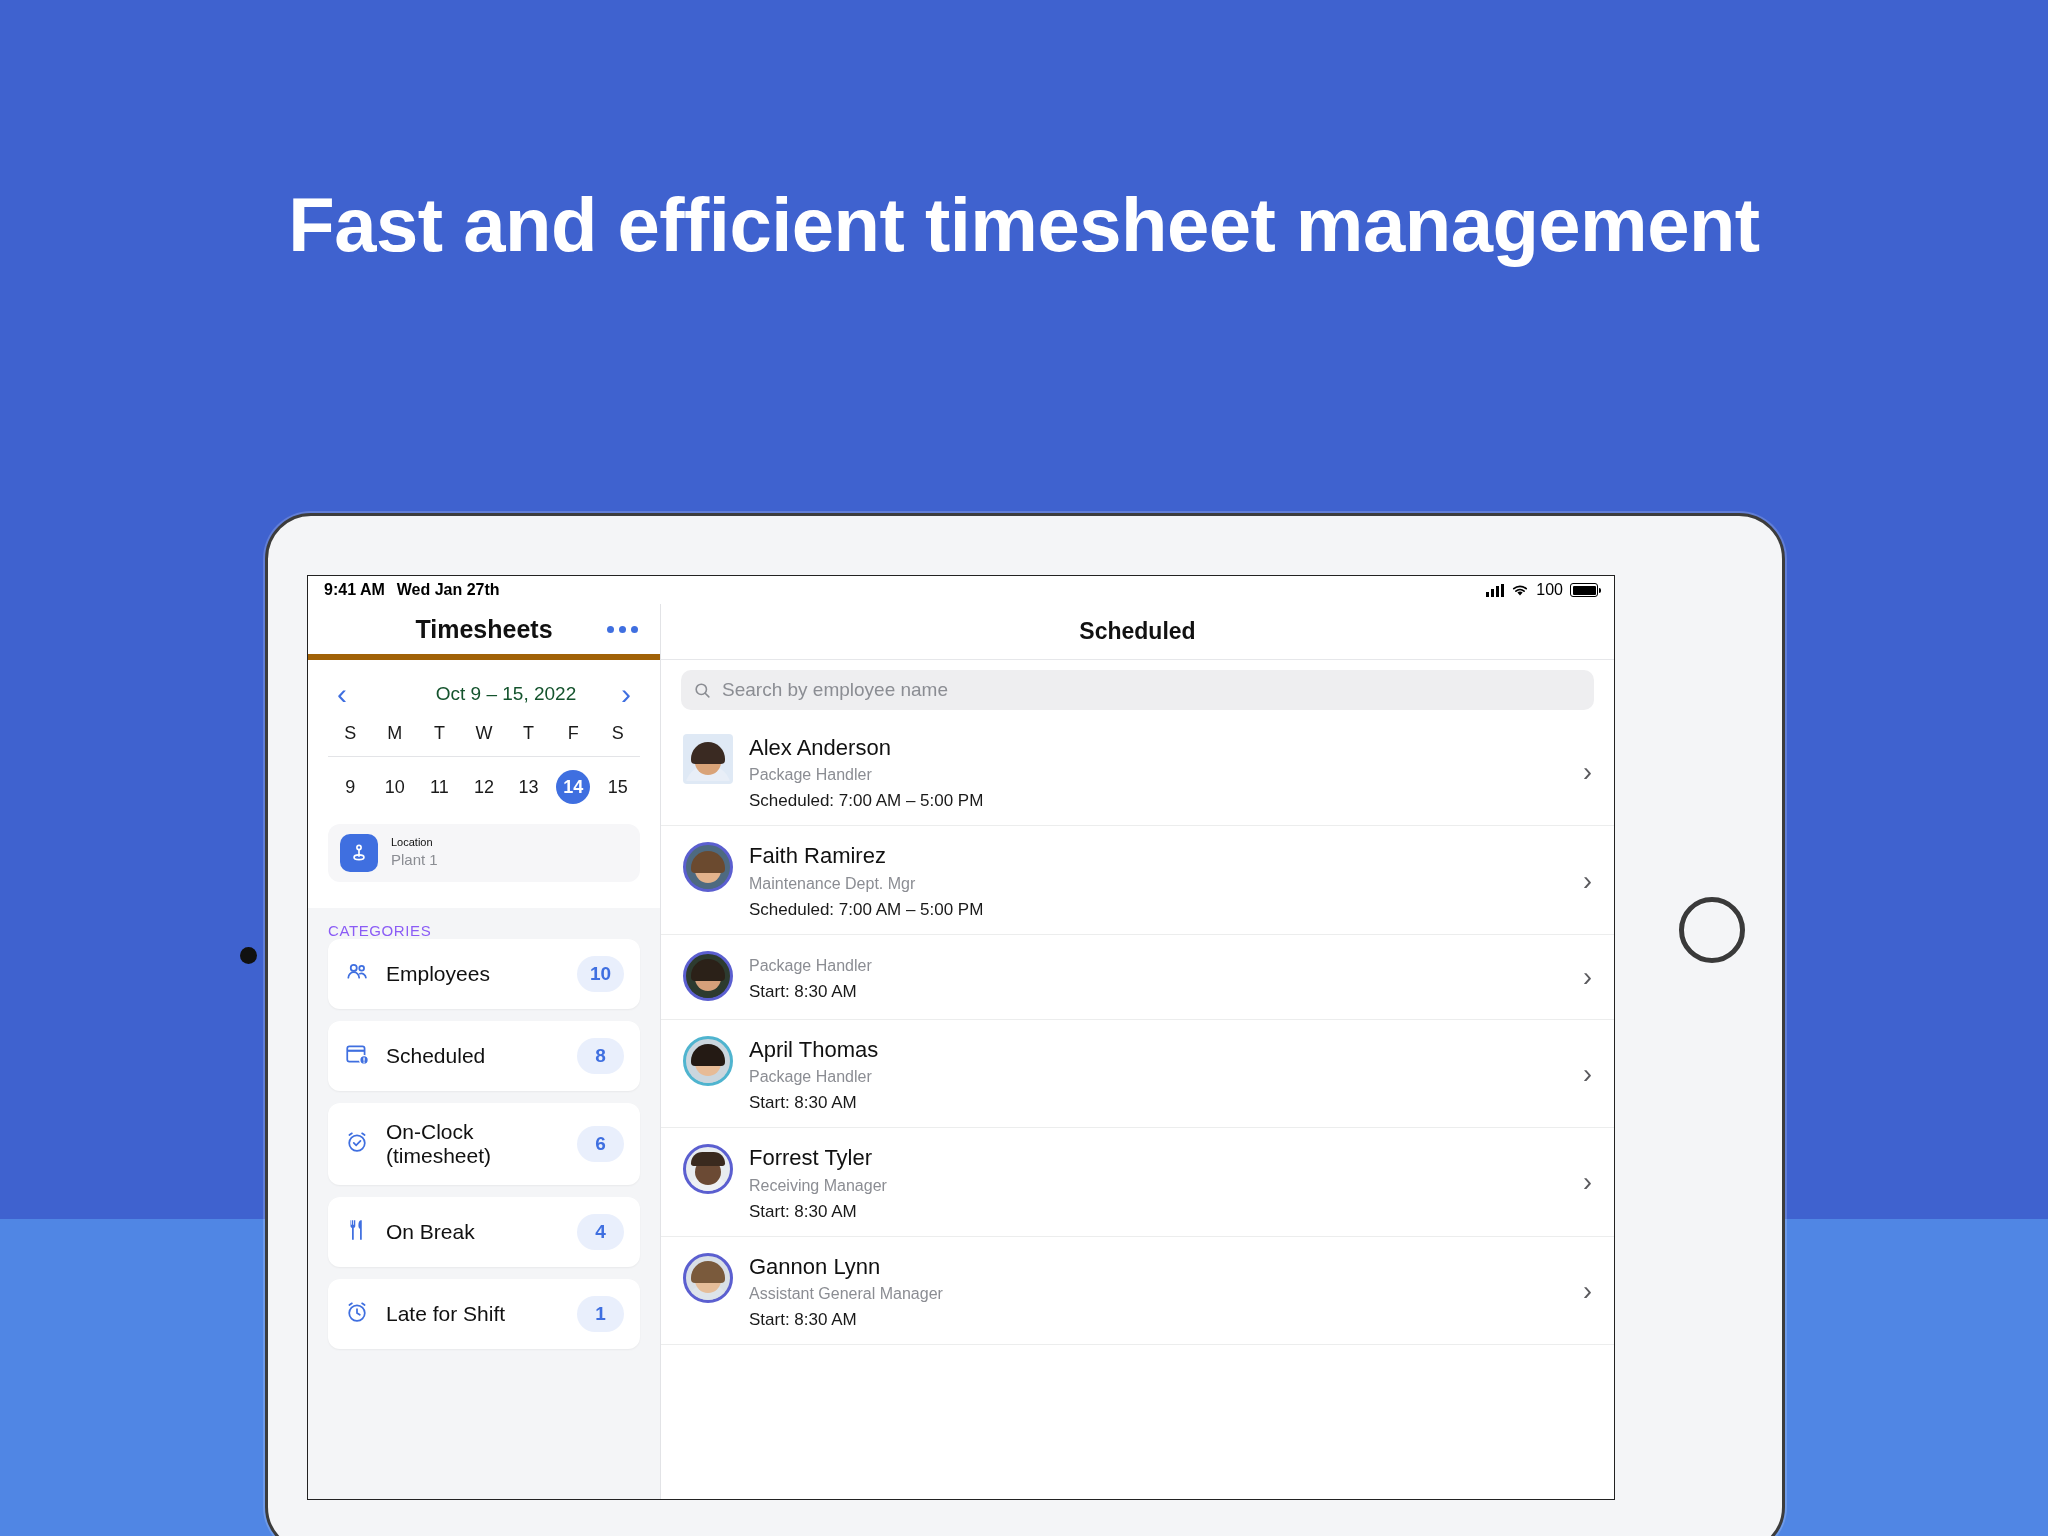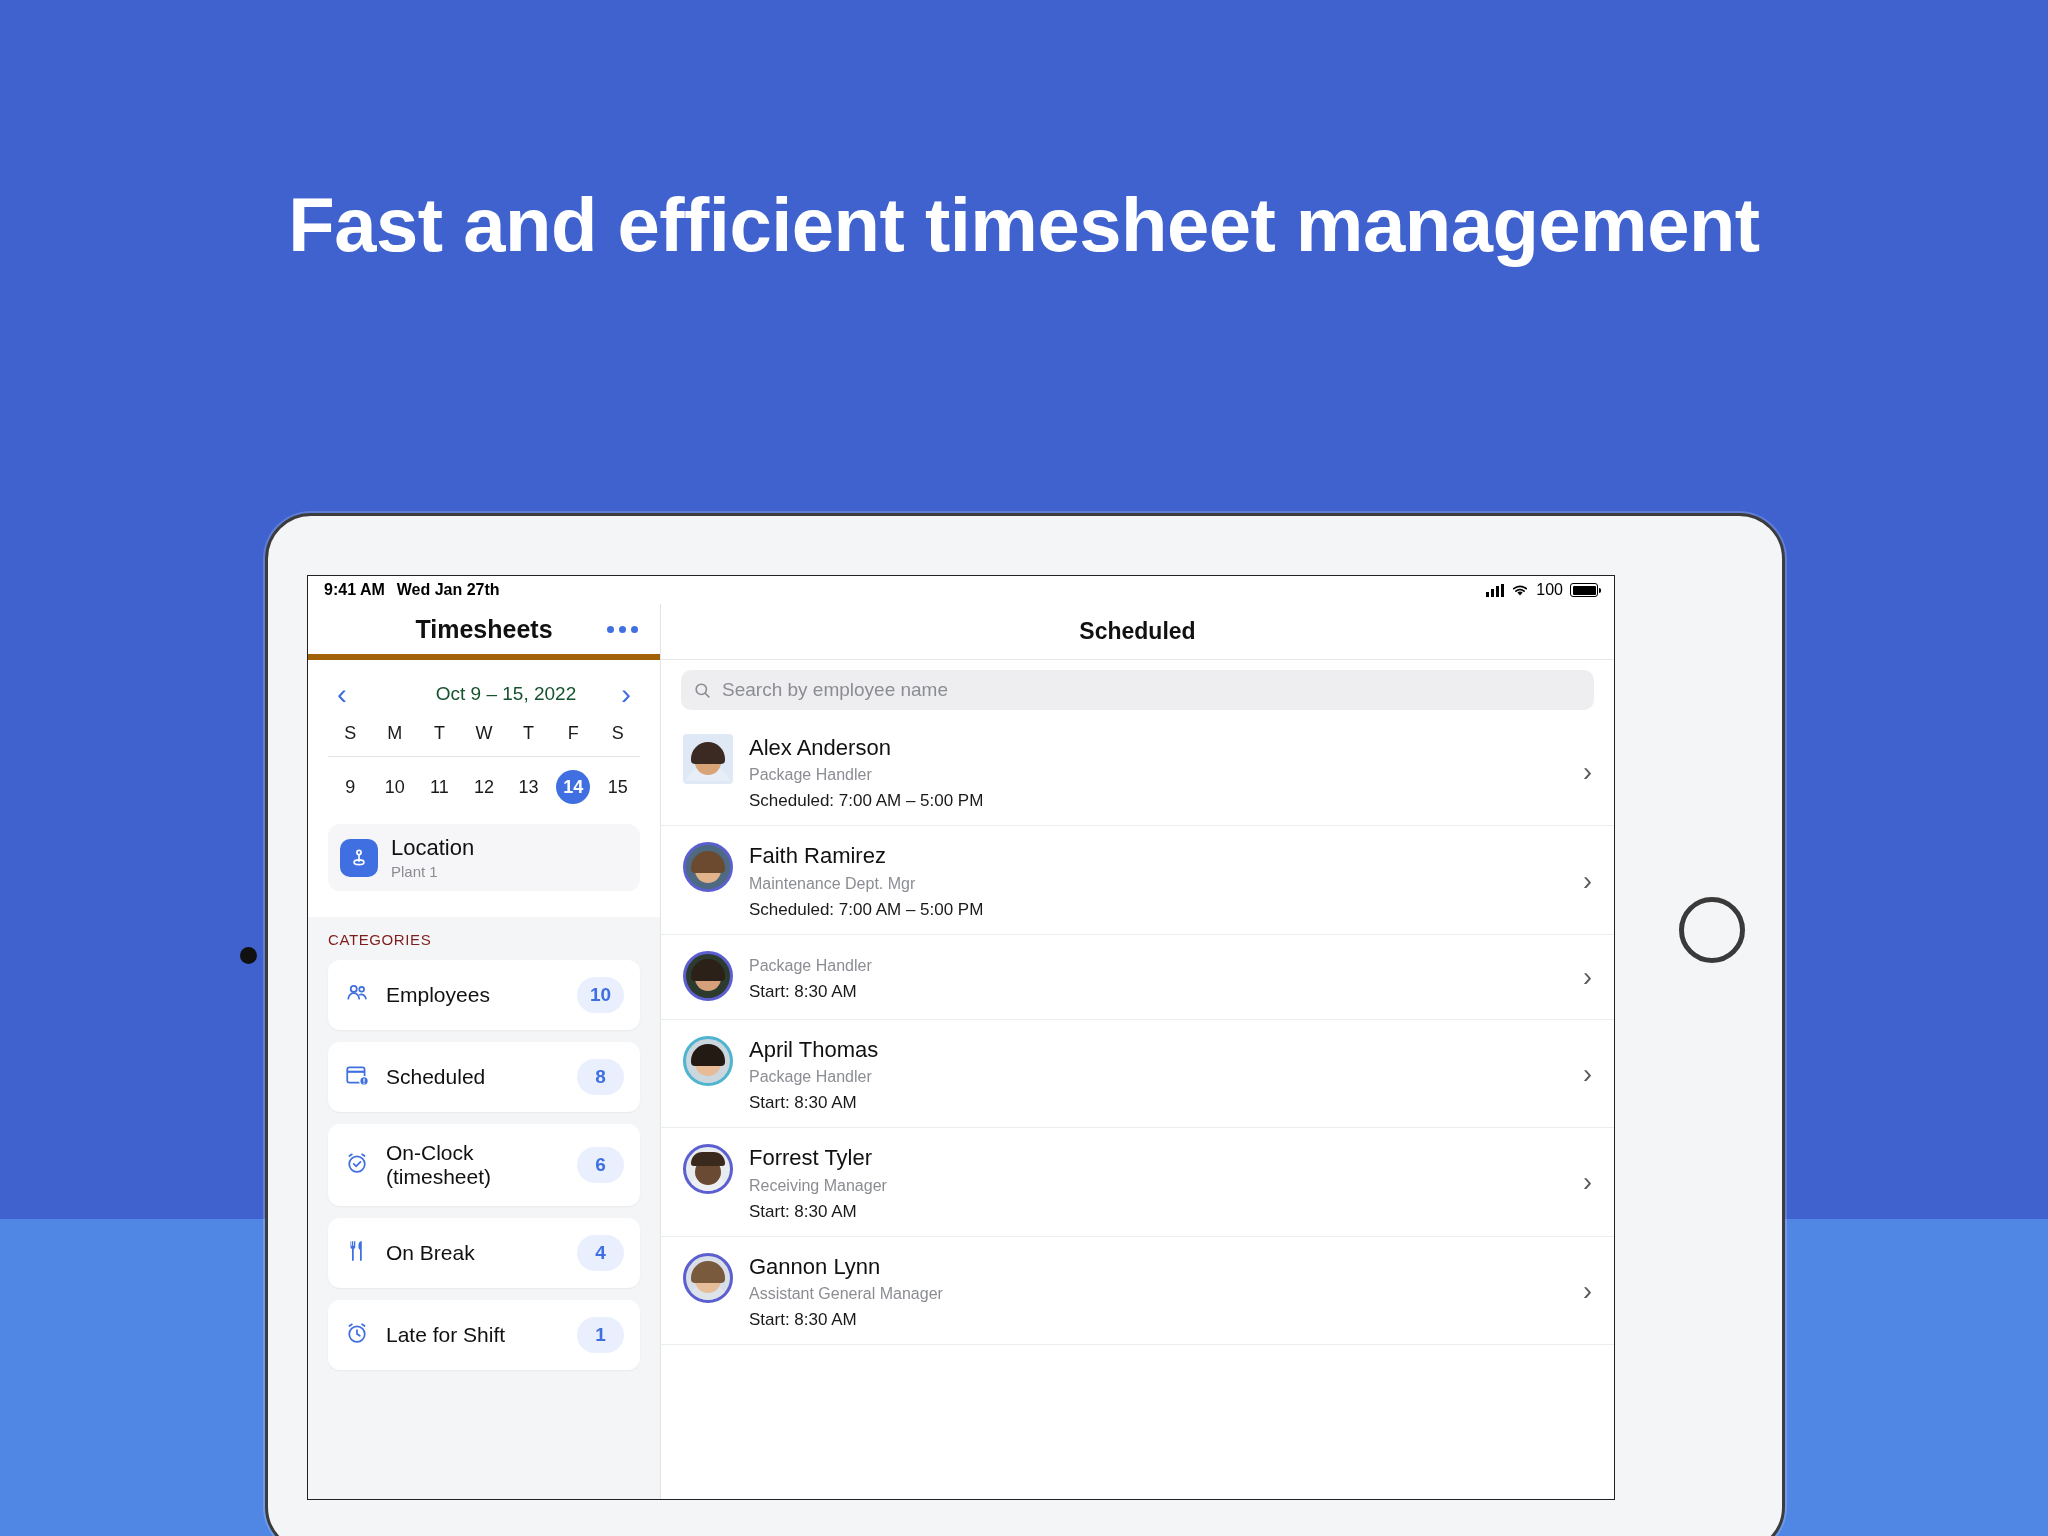--- a/index.html
+++ b/index.html
@@ -116,29 +116,29 @@
   .infocards { padding: 12px 20px 16px; }
   .infocard {
     display: flex; align-items: center; gap: 13px;
     background: #f6f6f8; border-radius: 12px; padding: 10px 12px;
     margin-bottom: 10px;
   }
   .sqicon {
     width: 38px; height: 38px; border-radius: 10px; background: #3f6fe0;
     display: flex; align-items: center; justify-content: center; flex: none;
   }
-  .ic-title { font-size: 22px; color: #111; line-height: 1.25; }
+  .ic-title { font-size: 11px; color: #111; line-height: 1.25; }
   .ic-sub { font-size: 15px; color: #8b8d93; line-height: 1.3; }
 
   
   .cats {
     background: #f4f5f7; flex: 1; padding: 14px 20px 0; overflow: hidden;
   }
   .cats-label {
-    font-size: 15px; color: #7f1d1d; letter-spacing: .6px; margin-bottom: 12px;
+    font-size: 15px; color: #8b5cf6; letter-spacing: .6px; 
   }
   .catrow {
     display: flex; align-items: center; gap: 16px;
     background: #fff; border-radius: 12px; padding: 17px 16px;
     margin-bottom: 12px; box-shadow: 0 1px 2px rgba(0,0,0,.05);
   }
   .catrow .cat-label { font-size: 21px; color: #111; flex: 1; }
   .pill {
     min-width: 47px; height: 36px; border-radius: 18px; background: #e9effc;
     color: #3f6fe0; font-size: 19px; font-weight: bold;

